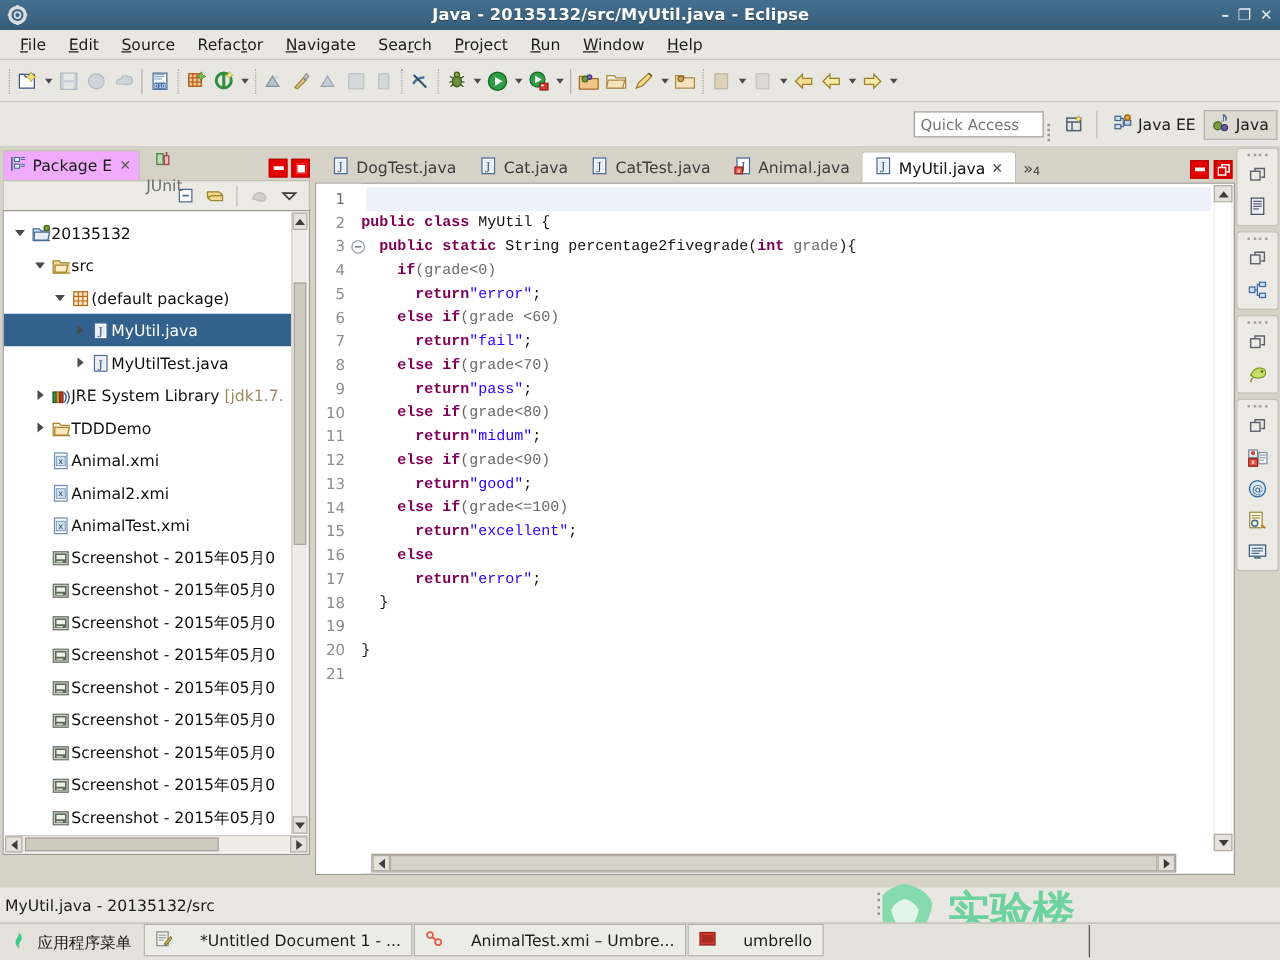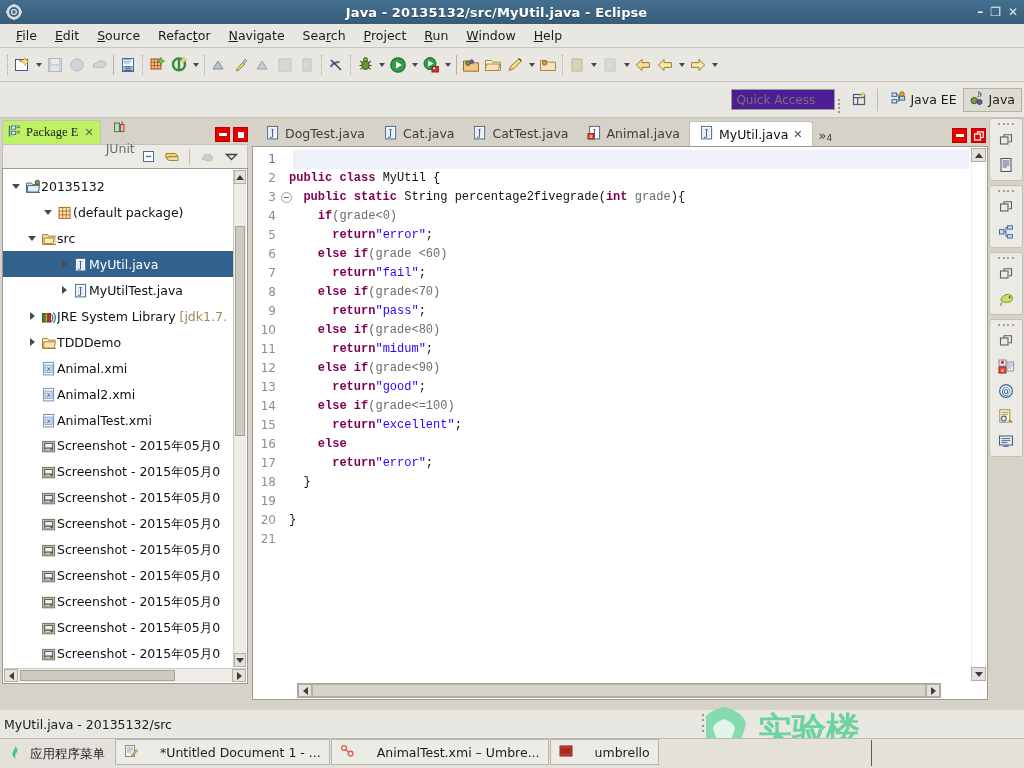--- a/index.html
+++ b/index.html
@@ -53,21 +53,21 @@
   .tsep { width: 1px; height: 20px; border-left: 1px dotted #a9a59c; margin: 0 3px; }
   .tsep.solid { border-left: 1px solid #b6b2a9; }
 
   
   .perspbar {
     height: 36px; background: #e9e7e1; position: relative;
     display: flex; align-items: center; justify-content: flex-end;
     padding-right: 2px; border-bottom: 1px solid #c9c5bc;
   }
   .quick {
-    width: 104px; height: 21px; background: #4c1d95;
+    width: 104px; height: 21px; background: #ffffff;
     border: 1px solid #9d9a93; font-size: 12px; color: #8a8a8a;
     padding: 0 4px; line-height: 19px; outline: none;
     font-family: "DejaVu Sans", sans-serif;
   }
   .grip { width: 7px; height: 22px; margin: 0 3px; display:flex; align-items:center; }
   .grip i { display:block; width:2px; height:2px; background:#9a968e;
             box-shadow: 0 4px 0 #9a968e, 0 8px 0 #9a968e, 0 12px 0 #9a968e; }
   .vsep { width: 1px; height: 22px; background: #c0bcb3; margin: 0 7px; }
   .persp-btn { display: flex; align-items: center; gap: 4px; height: 24px;
                padding: 2px 6px; font-size: 12.5px; color: #1b1b1b; cursor: default; }
@@ -78,22 +78,22 @@
           background: #d6d2c8; }
 
   
   .leftpane { position: absolute; left: 2px; top: 0; width: 246px; height: 582px; }
   .vtabs { height: 26px; display: flex; align-items: flex-end; position: relative; }
   .vtab {
     height: 24px; display: flex; align-items: center; gap: 4px;
     padding: 0 6px 0 5px; font-size: 12.5px; color: #1b1b1b; cursor: default;
   }
   .vtab.active {
-    background: #bef264; border: 1px solid #c3c0b8; border-bottom: none;
-    border-radius: 3px 3px 0 0; font-weight: normal; font-family: Liberation Serif, serif;
+    background: #f0abfc; border: 1px solid #c3c0b8; border-bottom: none;
+    border-radius: 3px 3px 0 0; font-weight: normal;
   }
   .vtab.inactive { color: #6d6d6d; flex-direction: column; }
   .vtab .x { font-size: 11px; color: #5a5a5a; margin-left: 2px; }
   .vtab-btns { margin-left: auto; display: flex; gap: 3px; padding-bottom: 2px; }
   .redbtn { width: 15px; height: 15px; background: #e60000; border: 1px solid #bb0000;
             display: flex; align-items: center; justify-content: center; cursor: default; }
   .redbtn i { display: block; }
 
   .viewtoolbar {
     height: 24px; background: #eceae4; border: 1px solid #c3c0b8; border-bottom: none;
@@ -551,39 +551,39 @@
               <span class="twist down"></span>
               <span class="tico">
                 <svg width="15" height="15" viewBox="0 0 15 15">
                   <path d="M1.5 4 h5 l1.2 1.6 h7.8 v7.9 h-14z" fill="#cfe0f0" stroke="#4a6b94"></path>
                   <path d="M2.6 6.6 h12 l-1.3 6.4 h-11z" fill="#e6eef8" stroke="#4a6b94"></path>
                   <circle cx="12.4" cy="3.4" r="2.2" fill="#7b9e3e" stroke="#47631f"></circle>
                 </svg>
               </span>
               <span class="tlabel">20135132</span>
             </div>
+            <div class="trow" style="padding-left: 22px;">
+              <span class="twist down"></span>
+              <span class="tico">
+                <svg width="15" height="15" viewBox="0 0 15 15">
+                  <path d="M1.5 3.6 h5 l1.2 1.6 h7.8 v8.3 h-14z" fill="#f5dba4" stroke="#a8832c"></path>
+                  <path d="M3.2 7 h10 l-1.2 5.6 h-9z" fill="#fbeccb" stroke="#a8832c"></path>
+                </svg>
+              </span>
+              <span class="tlabel">src</span>
+            </div>
             <div class="trow" style="padding-left: 38px;">
               <span class="twist down"></span>
               <span class="tico">
                 <svg width="15" height="15" viewBox="0 0 15 15">
                   <rect x="2" y="2.4" width="11" height="11" fill="#fbe6c8" stroke="#b46a16"></rect>
                   <path d="M2 6.1 h11 M2 9.8 h11 M5.7 2.4 v11 M9.3 2.4 v11" stroke="#b46a16" stroke-width=".9"></path>
                 </svg>
               </span>
               <span class="tlabel">(default package)</span>
-            </div>
-            <div class="trow" style="padding-left: 22px;">
-              <span class="twist down"></span>
-              <span class="tico">
-                <svg width="15" height="15" viewBox="0 0 15 15">
-                  <path d="M1.5 3.6 h5 l1.2 1.6 h7.8 v8.3 h-14z" fill="#f5dba4" stroke="#a8832c"></path>
-                  <path d="M3.2 7 h10 l-1.2 5.6 h-9z" fill="#fbeccb" stroke="#a8832c"></path>
-                </svg>
-              </span>
-              <span class="tlabel">src</span>
             </div>
             <div class="trow sel" style="padding-left: 54px;">
               <span class="twist right"></span>
               <span class="tico">
                 <svg width="15" height="15" viewBox="0 0 15 15">
                   <rect x="2.6" y="1.4" width="10" height="12.5" fill="#ffffff" stroke="#4a6b94"></rect>
                   <rect x="4" y="3" width="7.2" height="9.4" fill="#3f6aa8" opacity=".12"></rect>
                   <text x="7.6" y="11" font-size="8.6" fill="#2c4a78" text-anchor="middle" font-family="DejaVu Serif">J</text>
                 </svg>
               </span>

